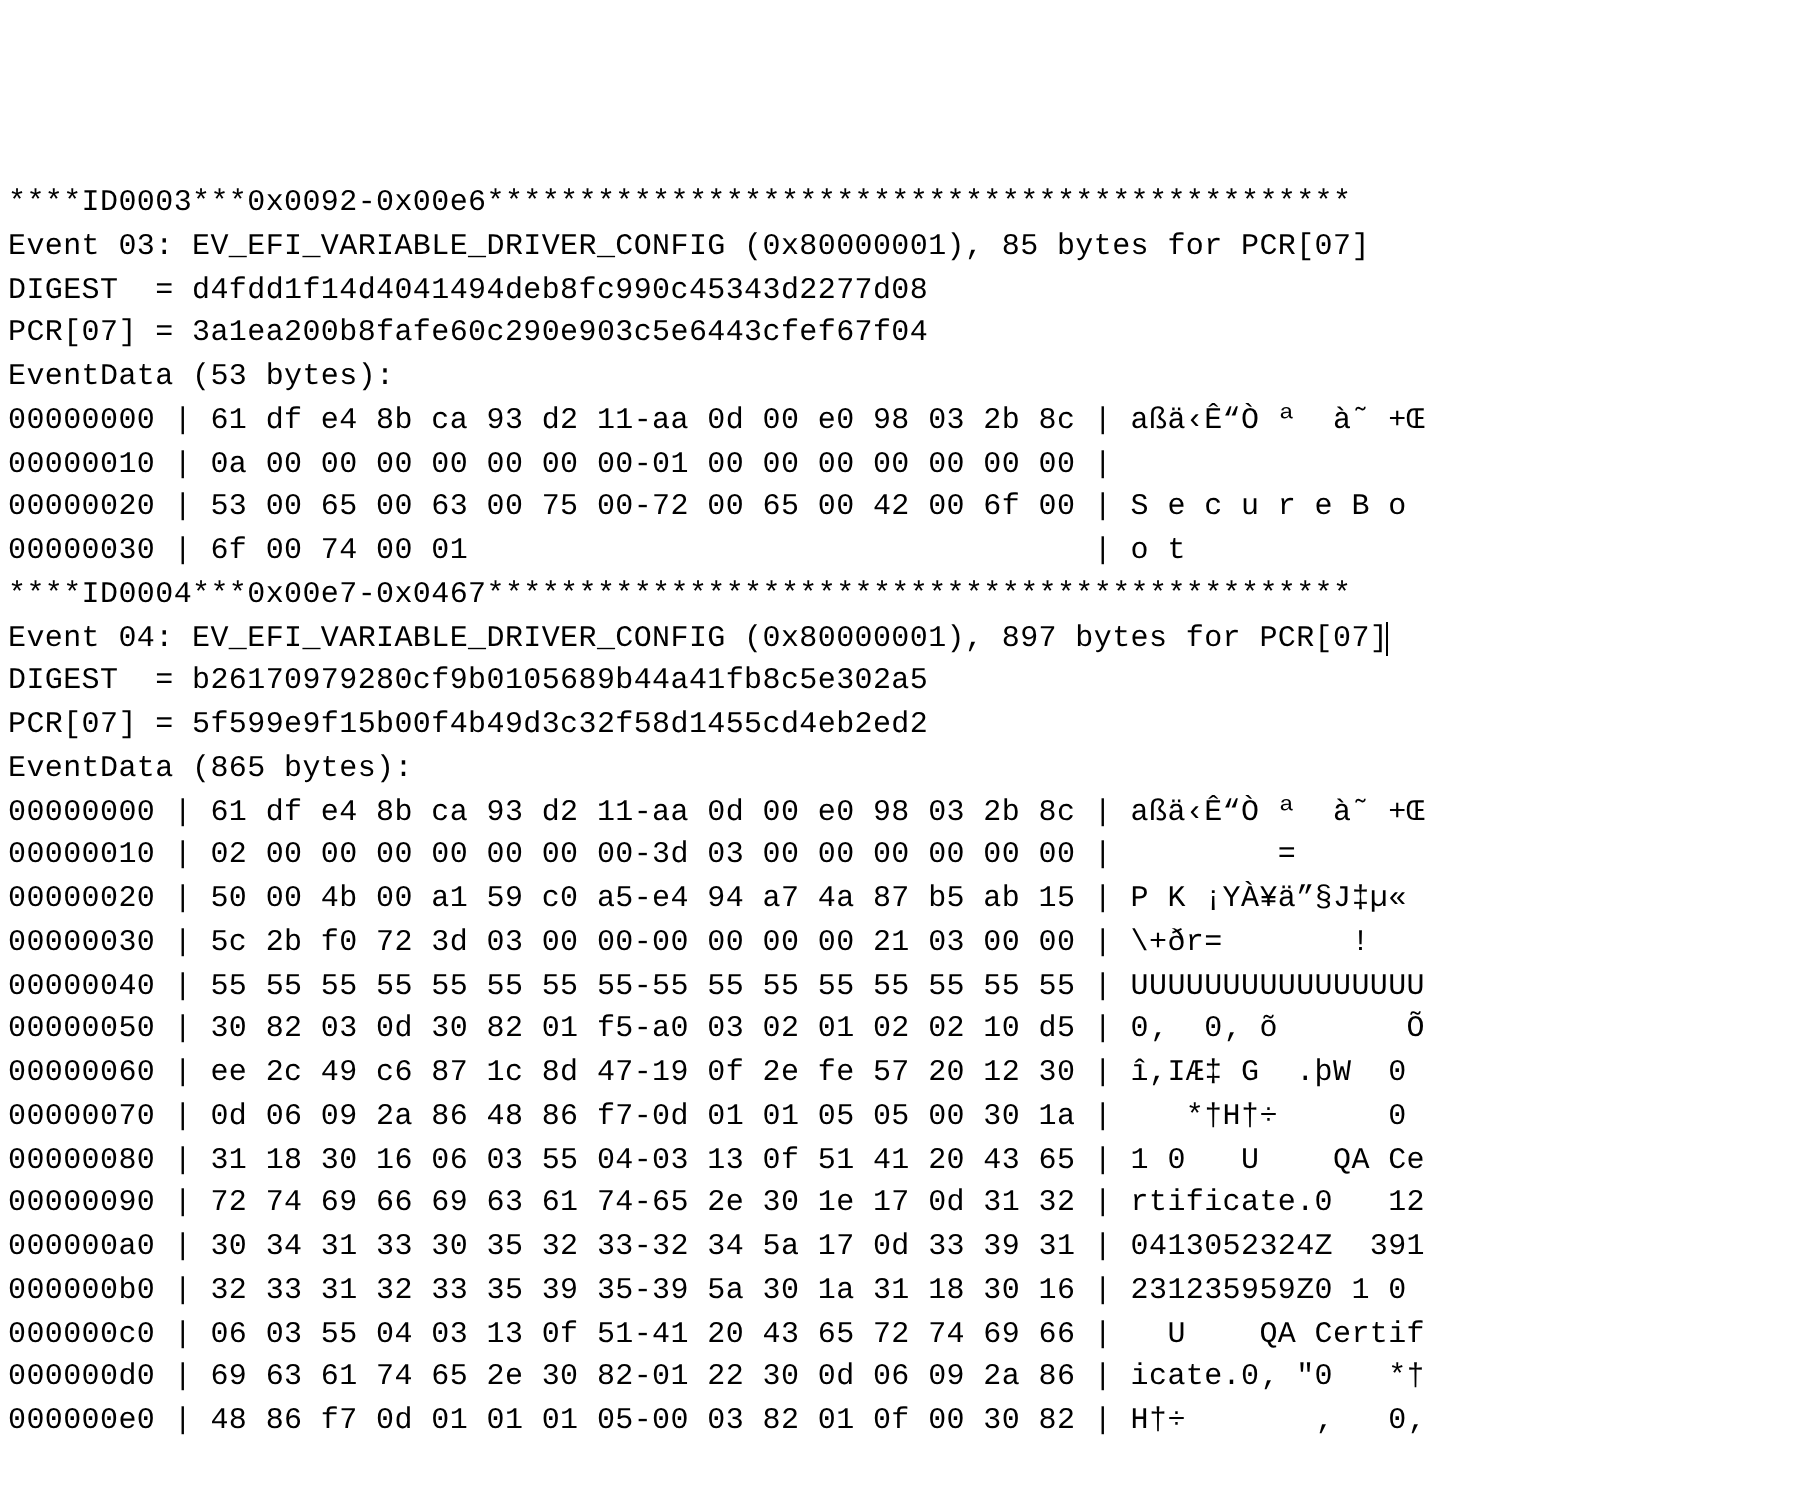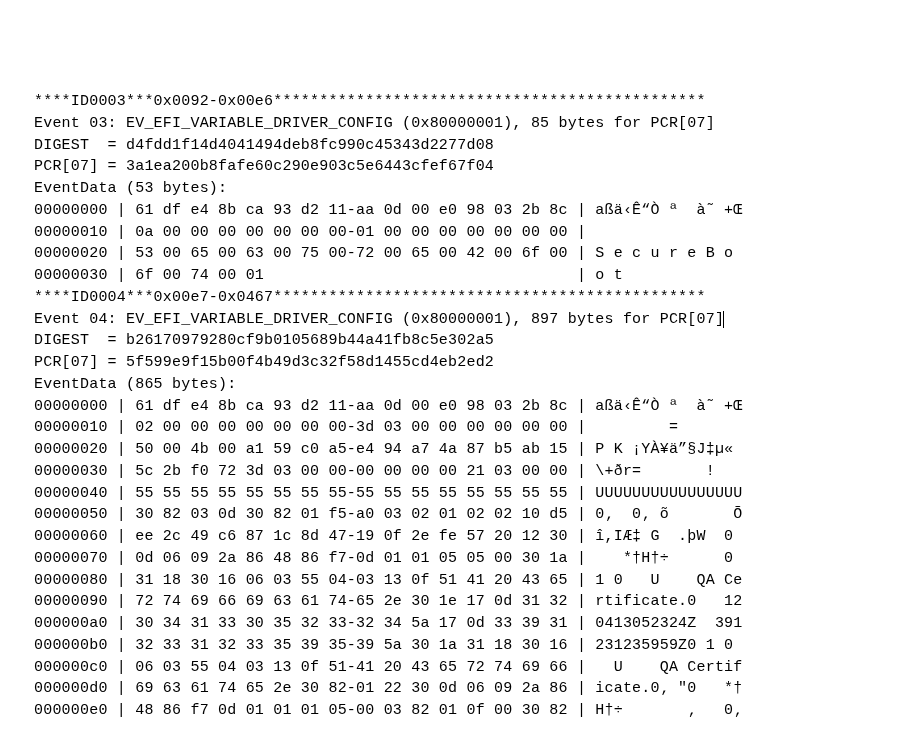--- a/index.html
+++ b/index.html
@@ -6,21 +6,21 @@
       font-family: "Courier New", Courier, monospace;
       font-size: 15px;
       white-space: pre;
       margin: 0;
       padding: 4px 0 0 4px;
       background: #fff;
       color: #000;
       line-height: 1.45;
       letter-spacing: 0.2px;
     }
-    .line { display: block; margin-left: 30px; }
+    .line { display: block; }
     .cursor {
       border-right: 1px solid #000;
       margin-left: -1px;
     }
   </style>
 </head>
 <body>
 
 
 

